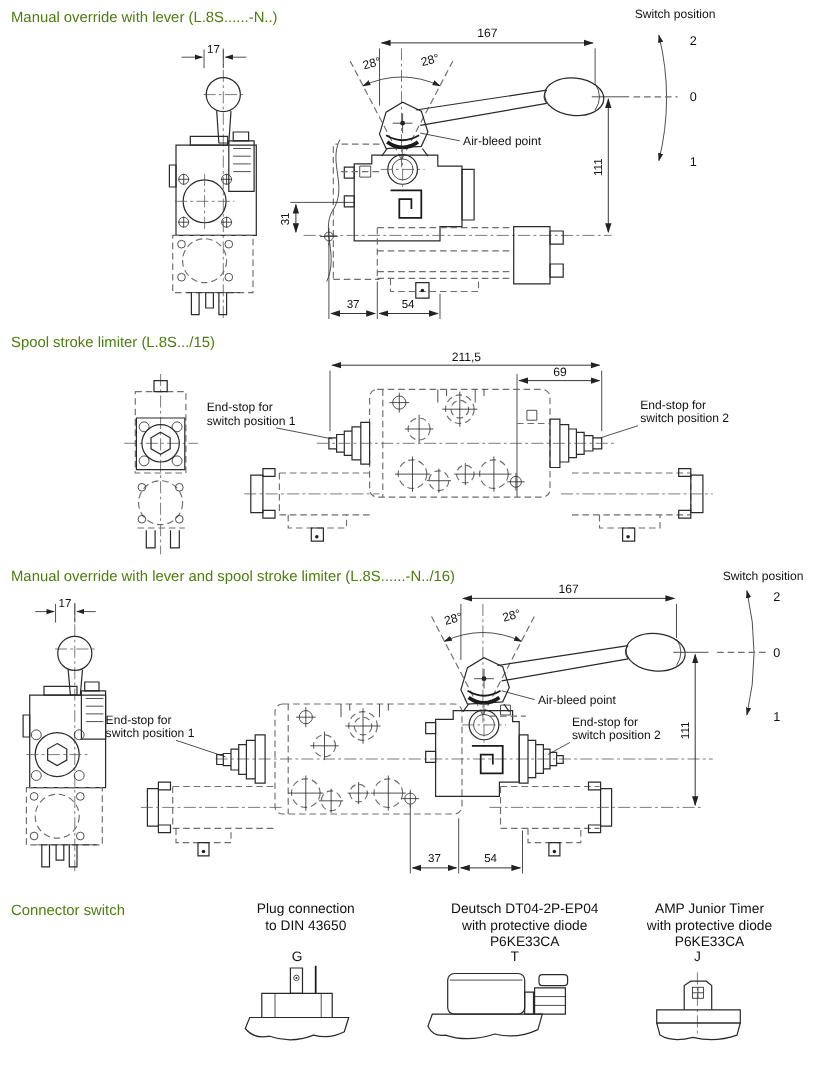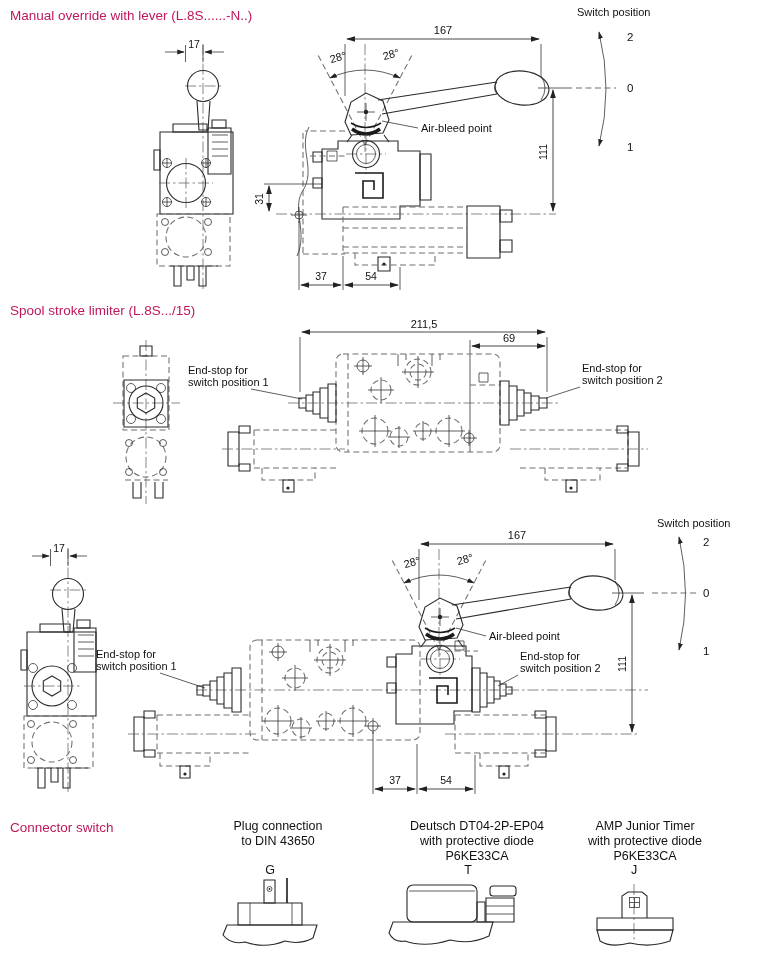--- a/index.html
+++ b/index.html
@@ -1,18 +1,18 @@
 <!DOCTYPE html>
 <html><head>
 <meta charset="utf-8">
 <style>
   html,body{margin:0;padding:0;background:#fff;}
   .page{position:relative;width:761px;height:976px;background:#fff;overflow:hidden;
         font-family:"Liberation Sans",sans-serif;color:#111;}
-  .sec-title{position:absolute;left:10px;font-size:13.5px;color:#be185d;white-space:nowrap;}
+  .sec-title{position:absolute;left:10px;font-size:13.5px;color:#4d7c0f;white-space:nowrap;}
   svg{position:absolute;left:0;top:0;}
   .ln{fill:none;stroke:#2a2a2a;stroke-width:1.1;}
   .lt{fill:none;stroke:#2a2a2a;stroke-width:0.75;}
   .th{fill:none;stroke:#1a1a1a;stroke-width:3.4;}
   .md{fill:none;stroke:#1a1a1a;stroke-width:1.6;}
   .dash{fill:none;stroke:#6e6e6e;stroke-width:1.05;stroke-dasharray:6 3.5;}
   .cl{fill:none;stroke:#555;stroke-width:0.7;stroke-dasharray:11 3 2.5 3;}
   .dim{fill:none;stroke:#333;stroke-width:0.9;}
   text{font-family:"Liberation Sans",sans-serif;fill:#111;}
   .t11{font-size:11px;}
@@ -393,15 +393,16 @@
     <path class="ln" d="M622 918 V896 L628 892 H642 L647 896 V918"></path>
     <rect class="lt" x="629.5" y="897.5" width="10" height="10"></rect>
     <path class="lt" d="M634.5 897.5 V907.5 M629.5 902.5 H639.5"></path>
     <path class="ln" d="M597 918 h76 v12 h-76 z"></path>
     <path class="ln" d="M597 930 H673 L670 941 Q650 948 630 943 Q611 948 600 941 Z"></path>
   </g>
 </svg>
 
 <div class="sec-title" style="top:8px">Manual override with lever (L.8S......-N..)</div>
 <div class="sec-title" style="top:303px">Spool stroke limiter (L.8S.../15)</div>
+<div class="sec-title" style="top:516px">Manual override with lever and spool stroke limiter (L.8S......-N../16)</div>
 <div class="sec-title" style="top:820px">Connector switch</div>
 
 </div>
 
 </body></html>

